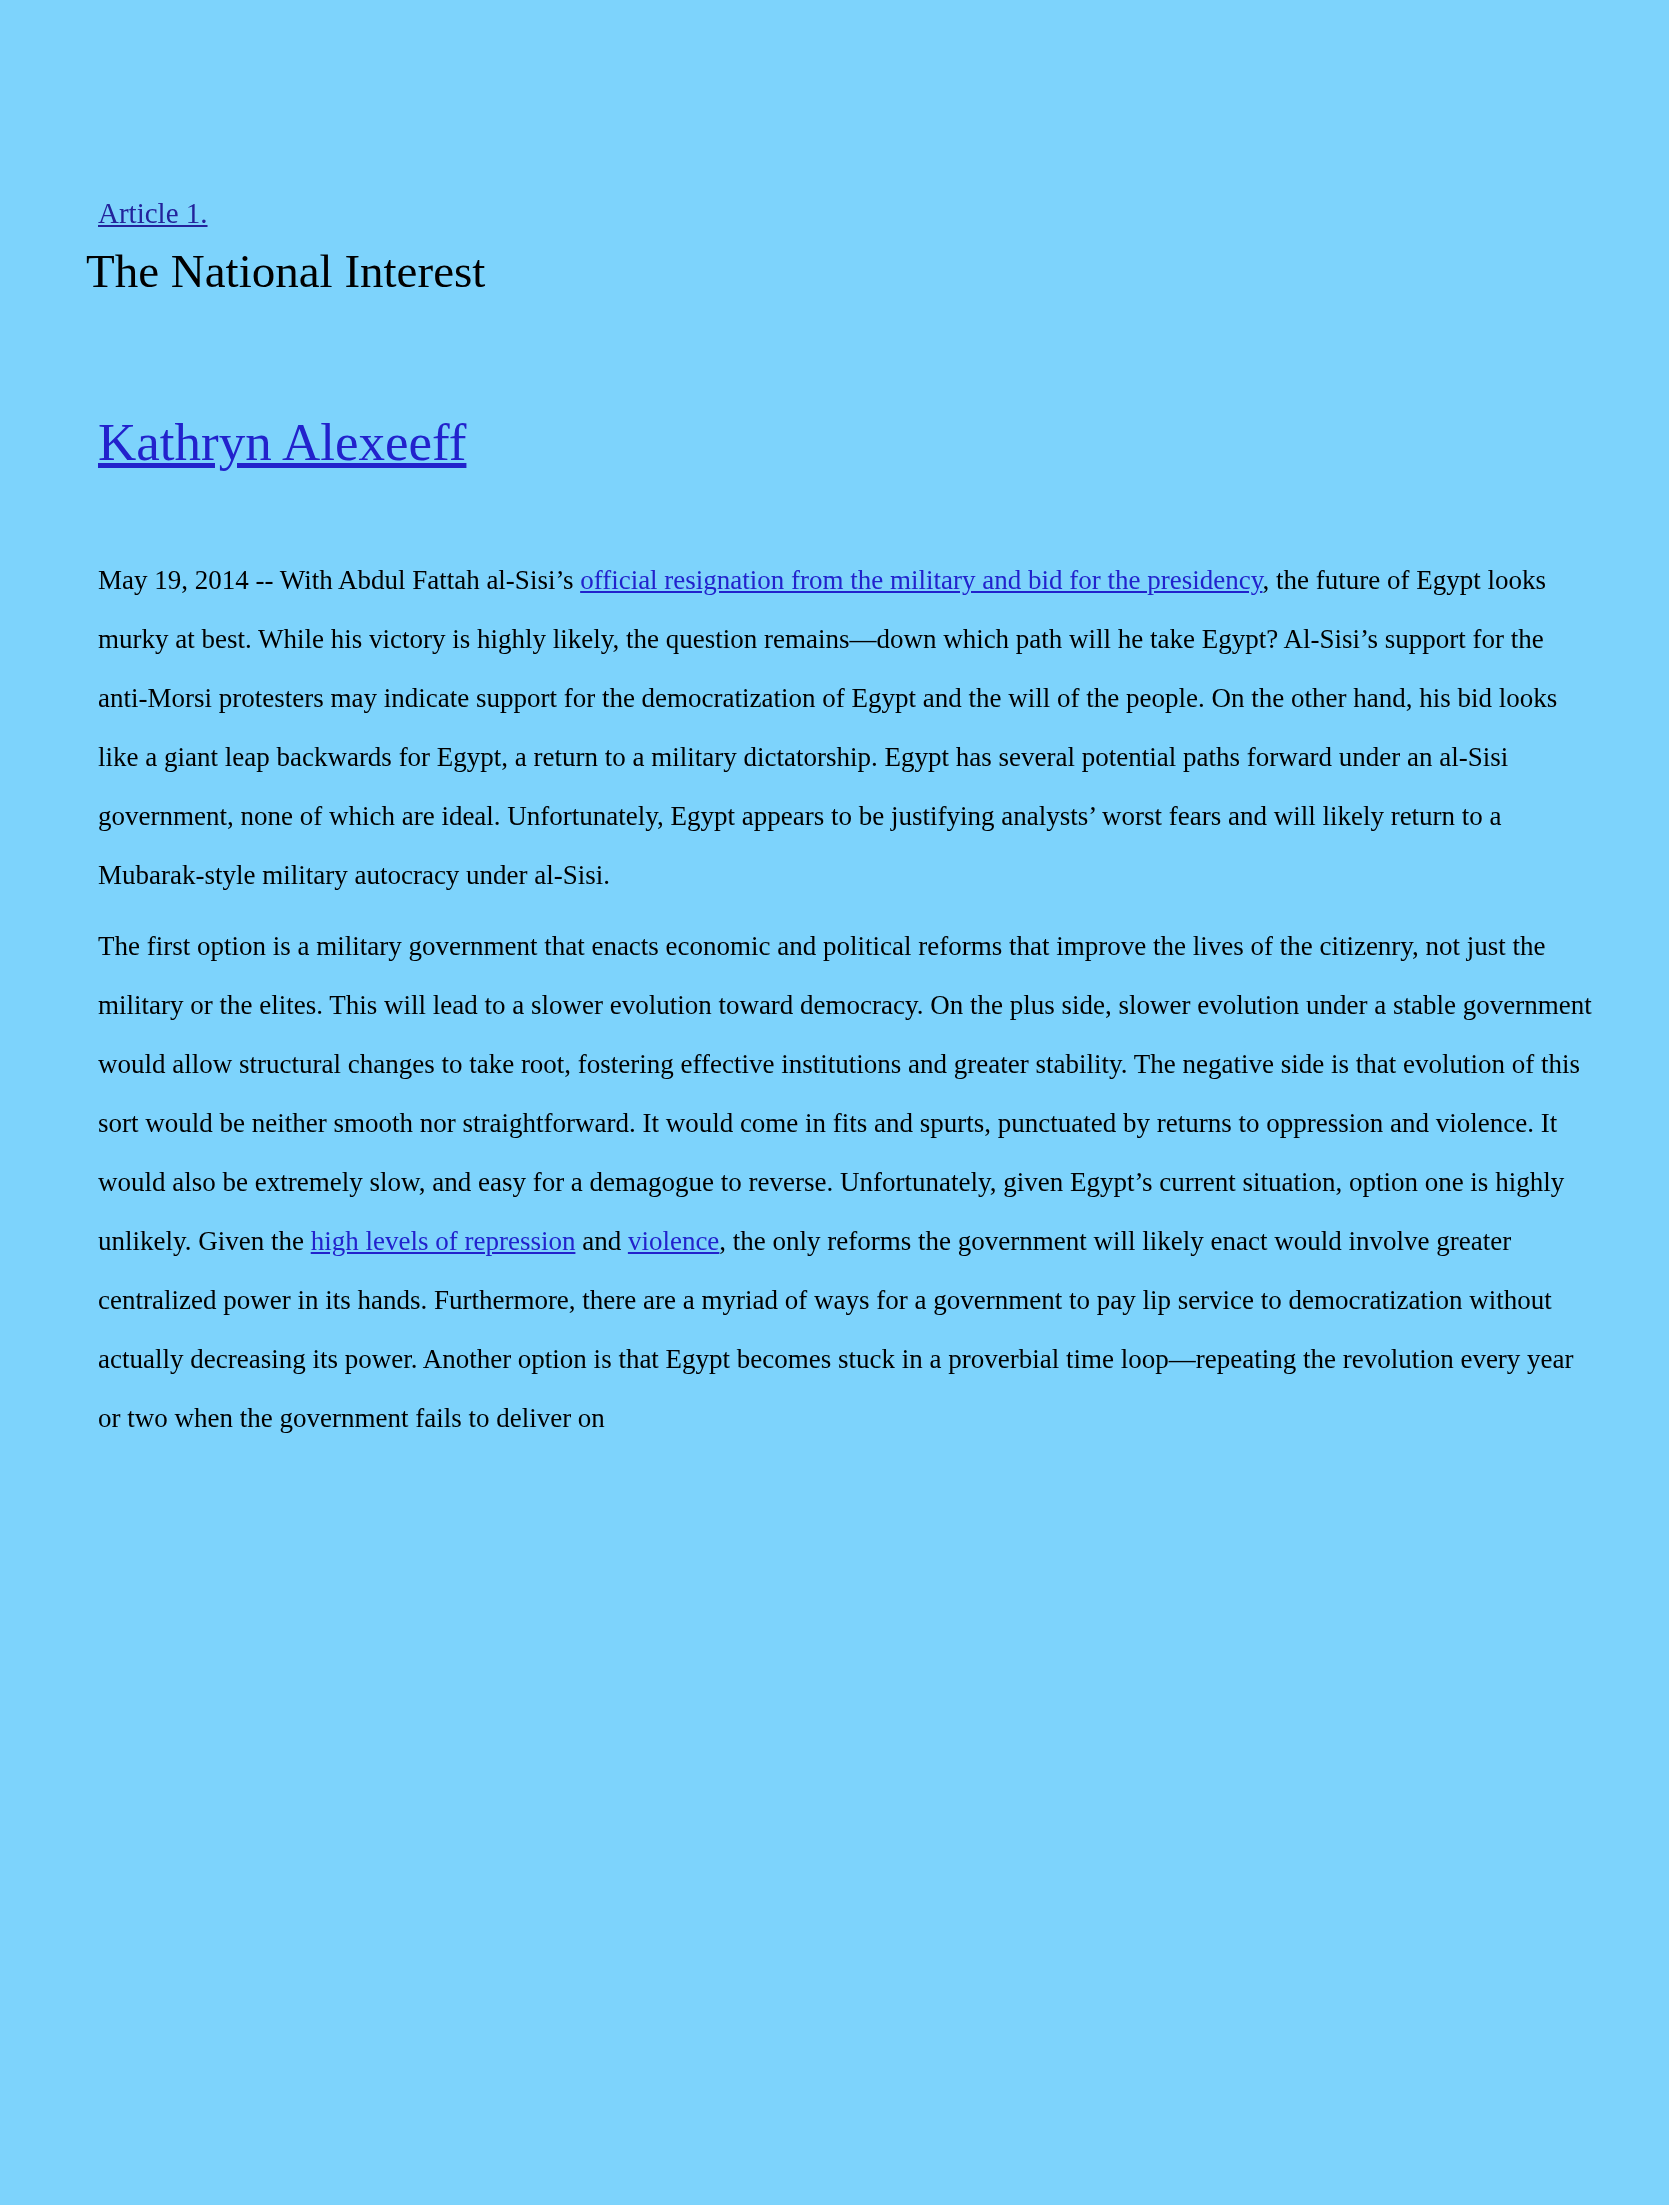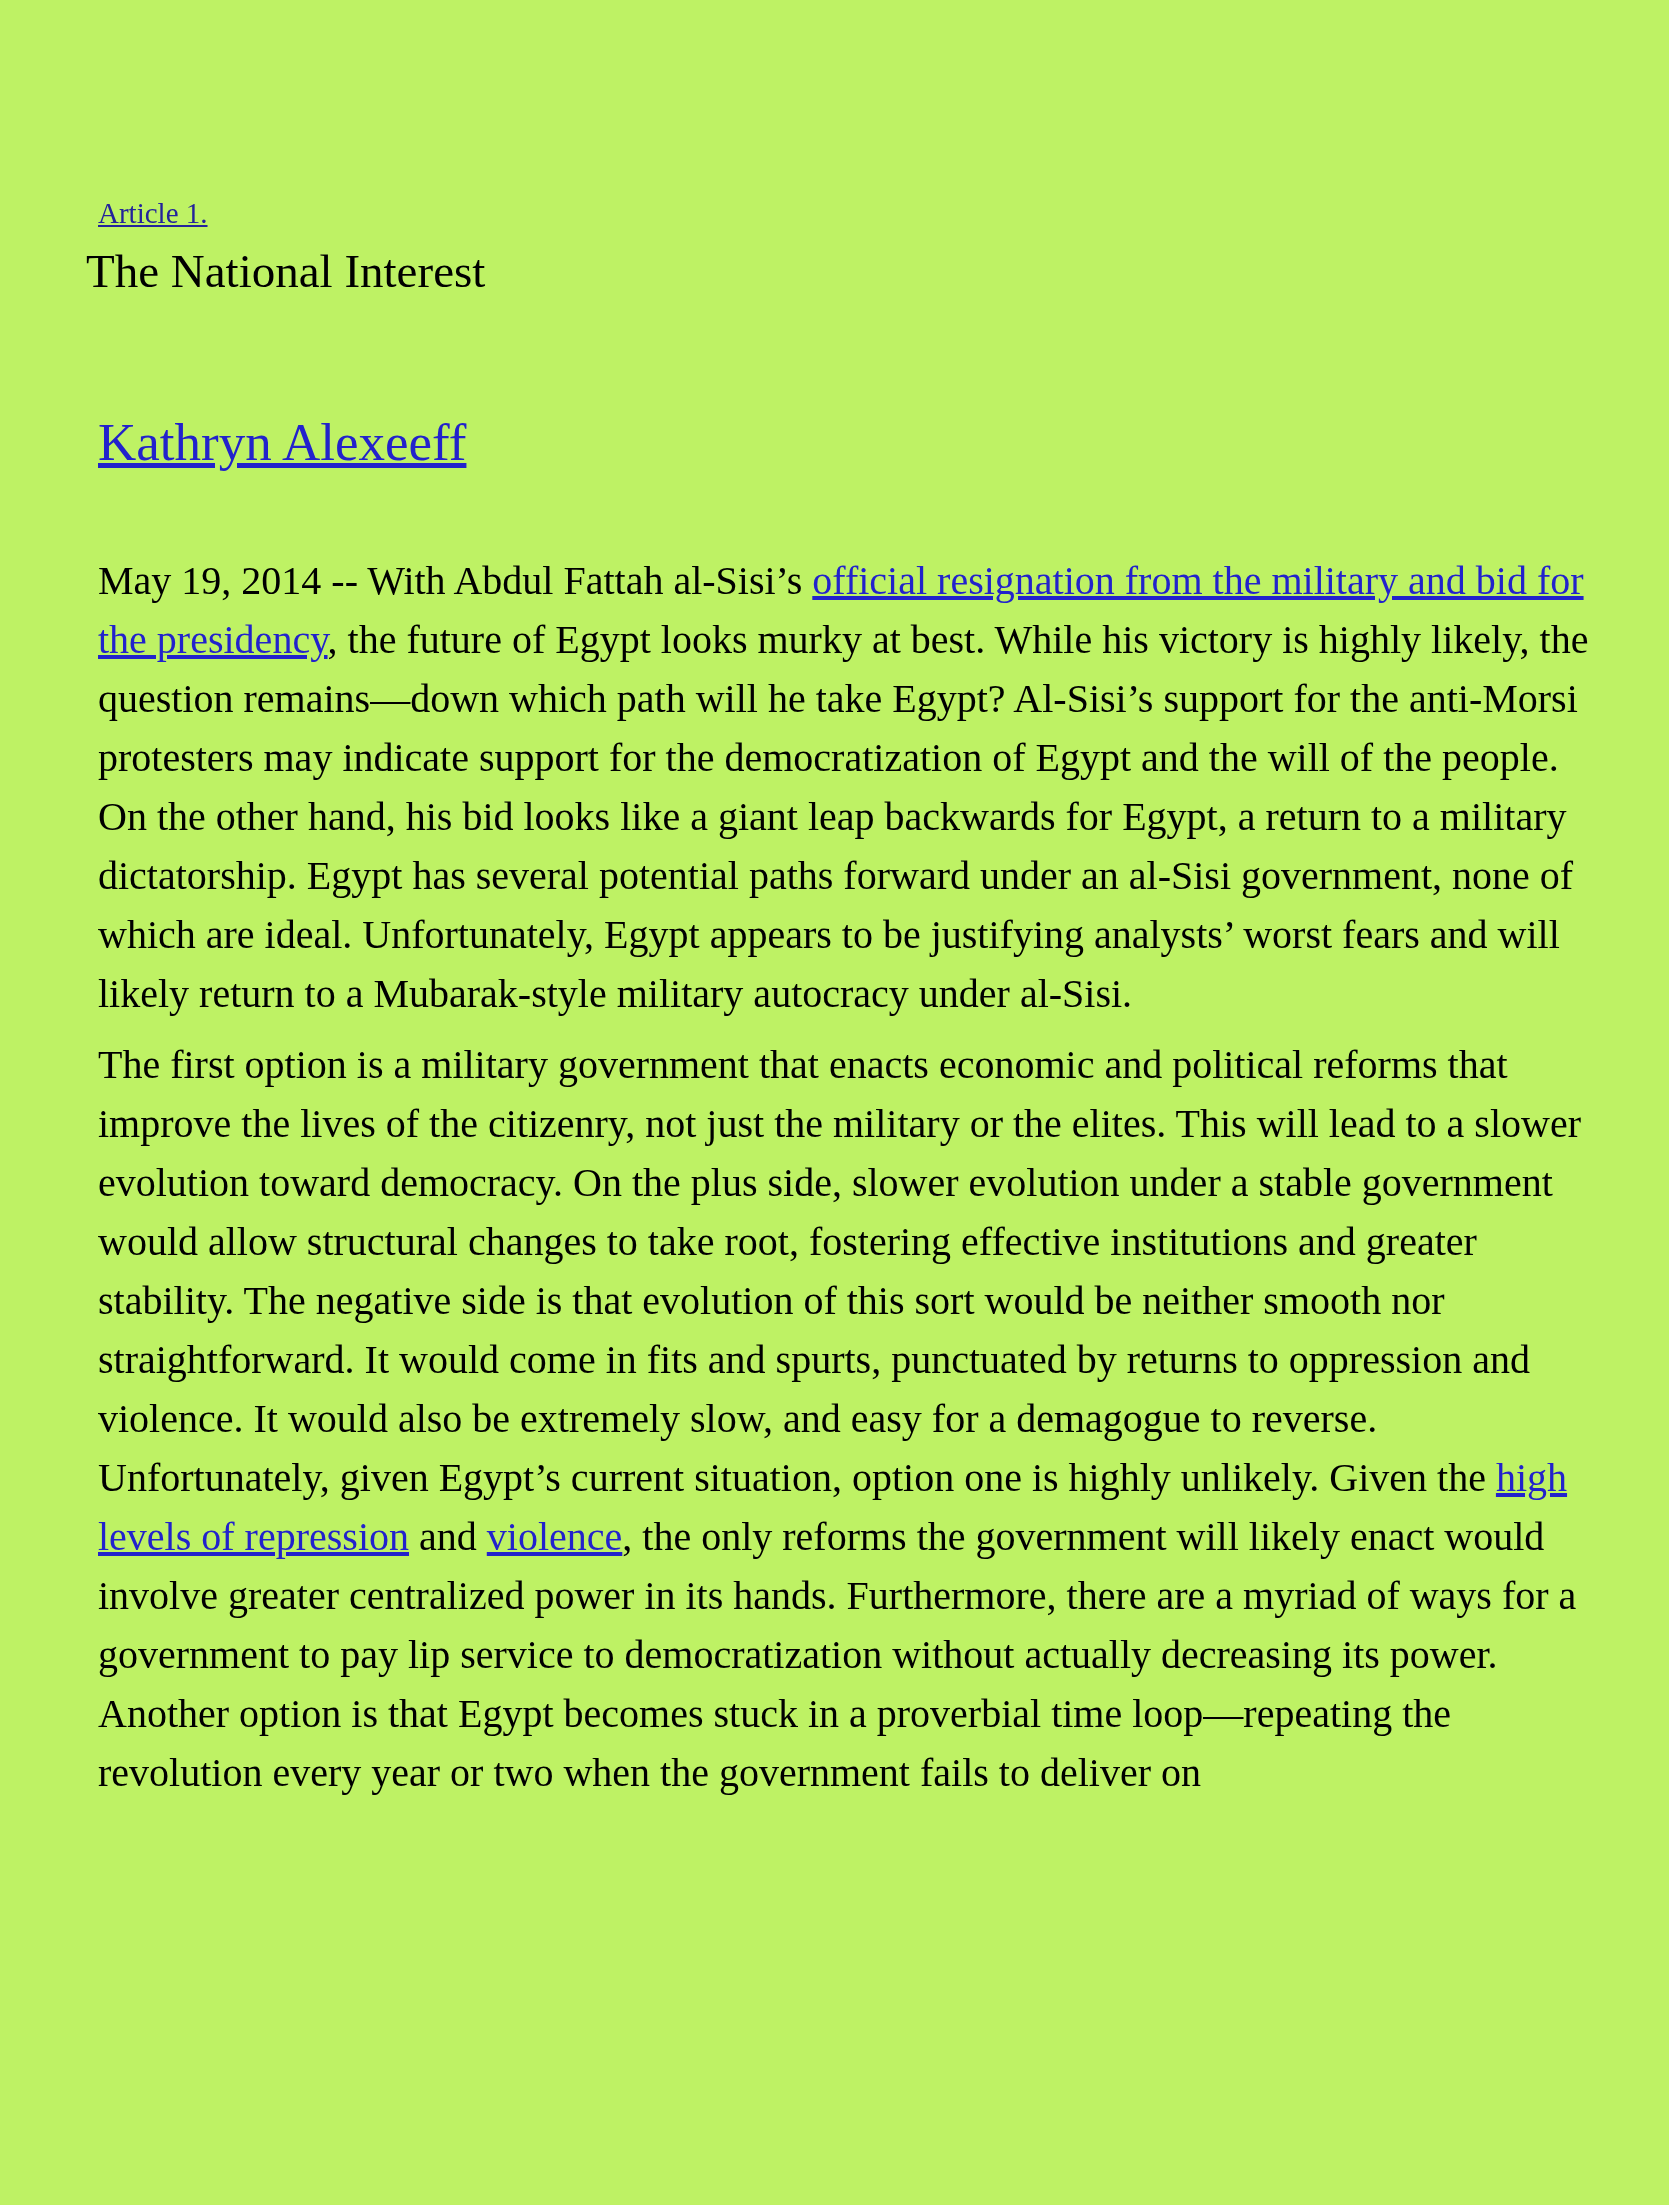--- a/index.html
+++ b/index.html
@@ -11,21 +11,21 @@
     width: 1669px;
     height: 2205px;
     position: relative;
     overflow: hidden;
     font-family: "Liberation Serif", serif;
     color: #000000;
   }
   .page {
     position: absolute;
     inset: 0;
-    background: #bef264;
+    background: #7dd3fc;
   }
   .article-label {
     position: absolute;
     left: 98px;
     top: 196px;
     font-size: 29px;
     line-height: 34px;
     color: var(--label-blue, #23239b);
     text-decoration: underline;
     cursor: pointer;
@@ -59,21 +59,21 @@
     line-height: 55px;
     color: var(--link-blue, #2222cc);
     text-decoration: underline;
     cursor: pointer;
   }
   .body-text {
     position: absolute;
     left: 98px;
     top: 551px;
     width: 1502px;
-    font-size: 40px;
+    font-size: 27px;
     line-height: 59px;
     text-align: left;
   }
   .para {
     margin: 0 0 11.8px 0;
   }
   .inline-link {
     color: var(--link-blue, #2222cc);
     text-decoration: underline;
     cursor: pointer;

